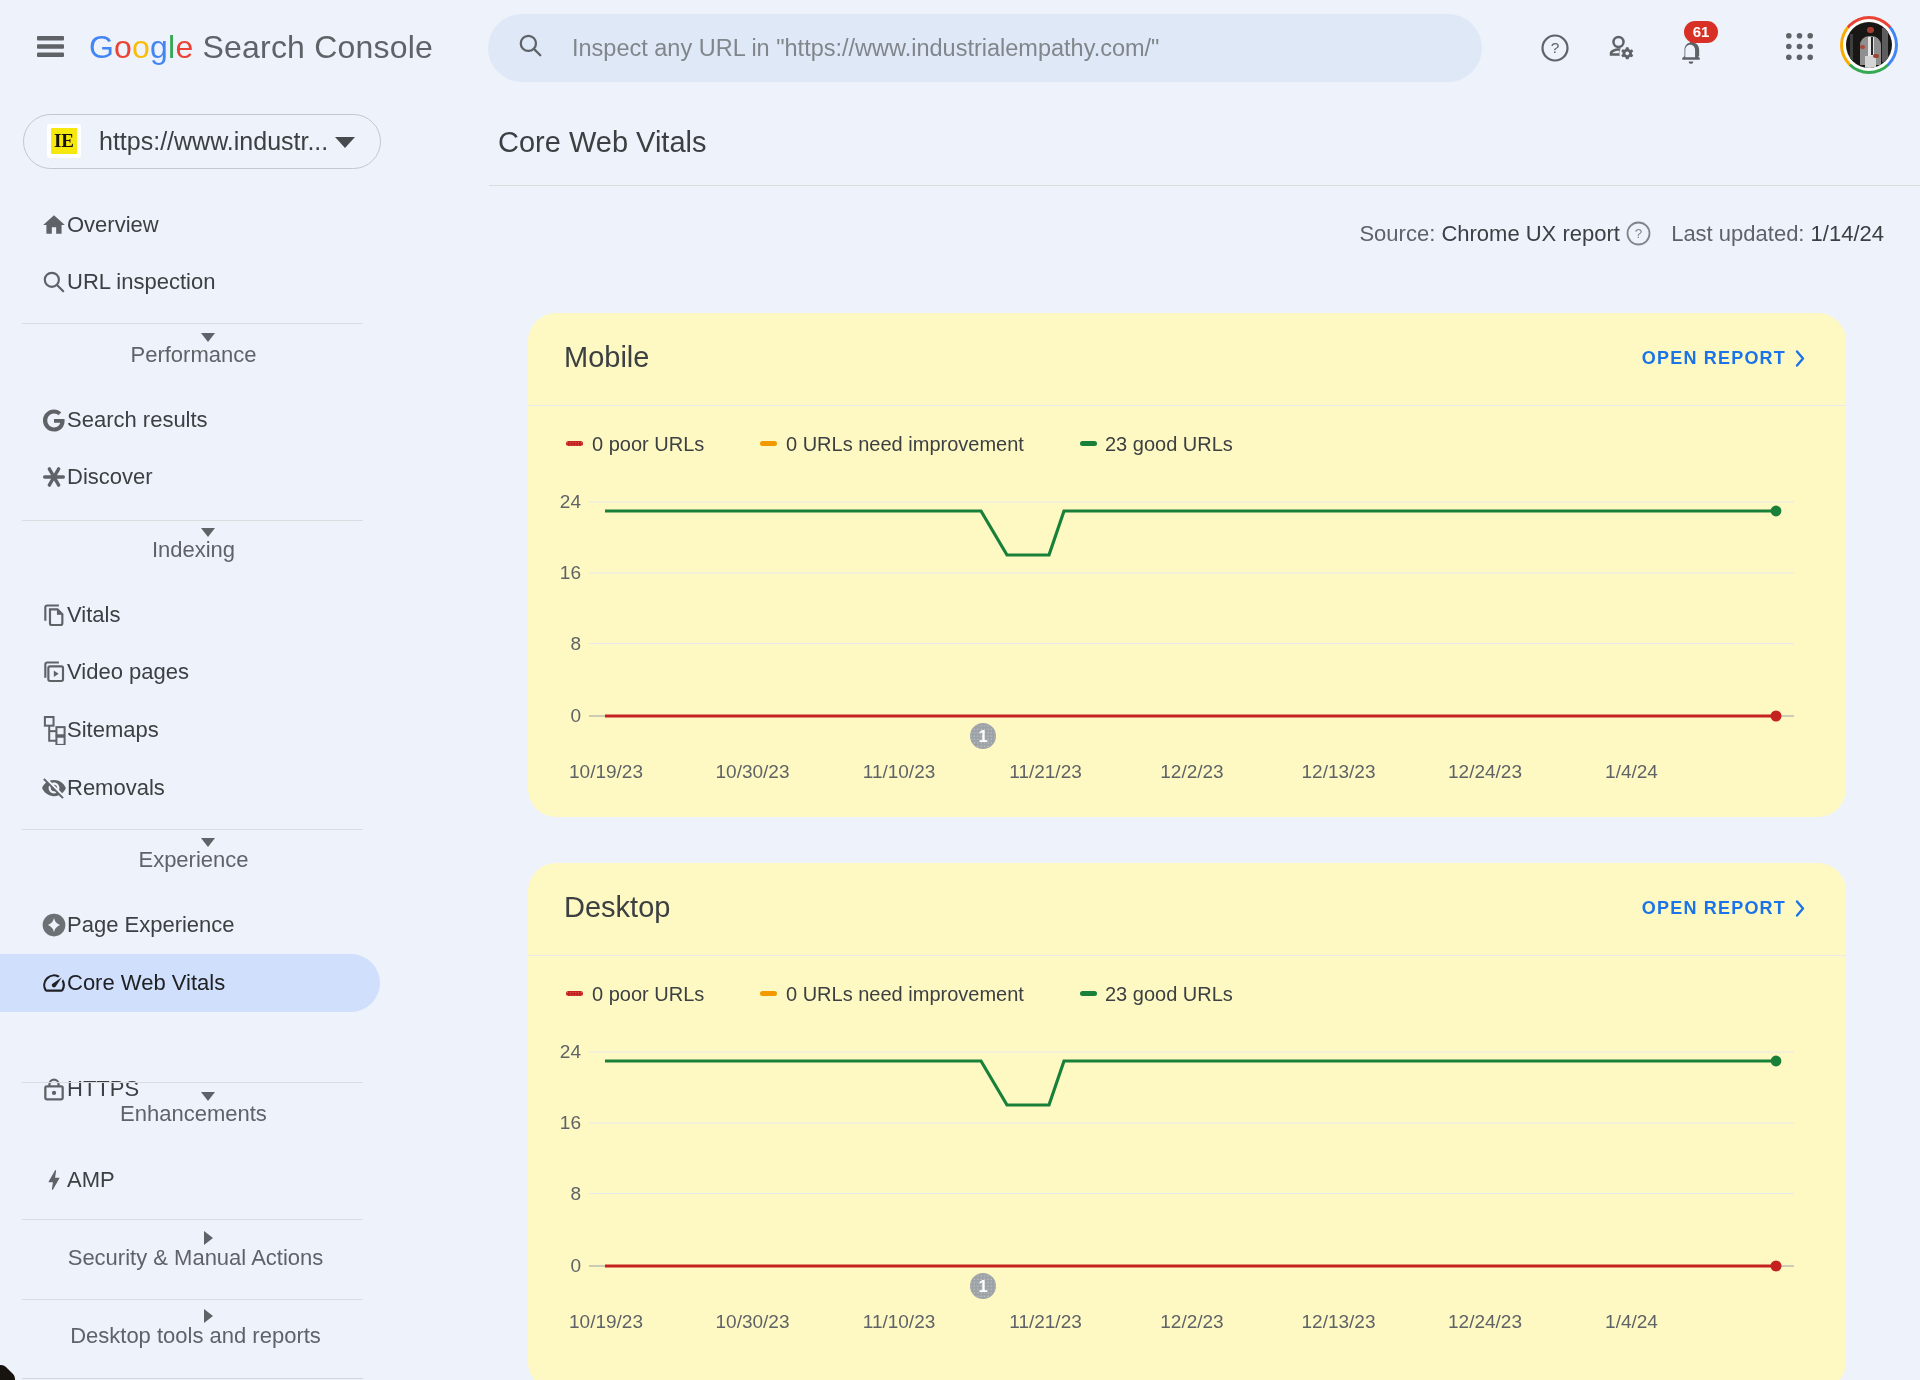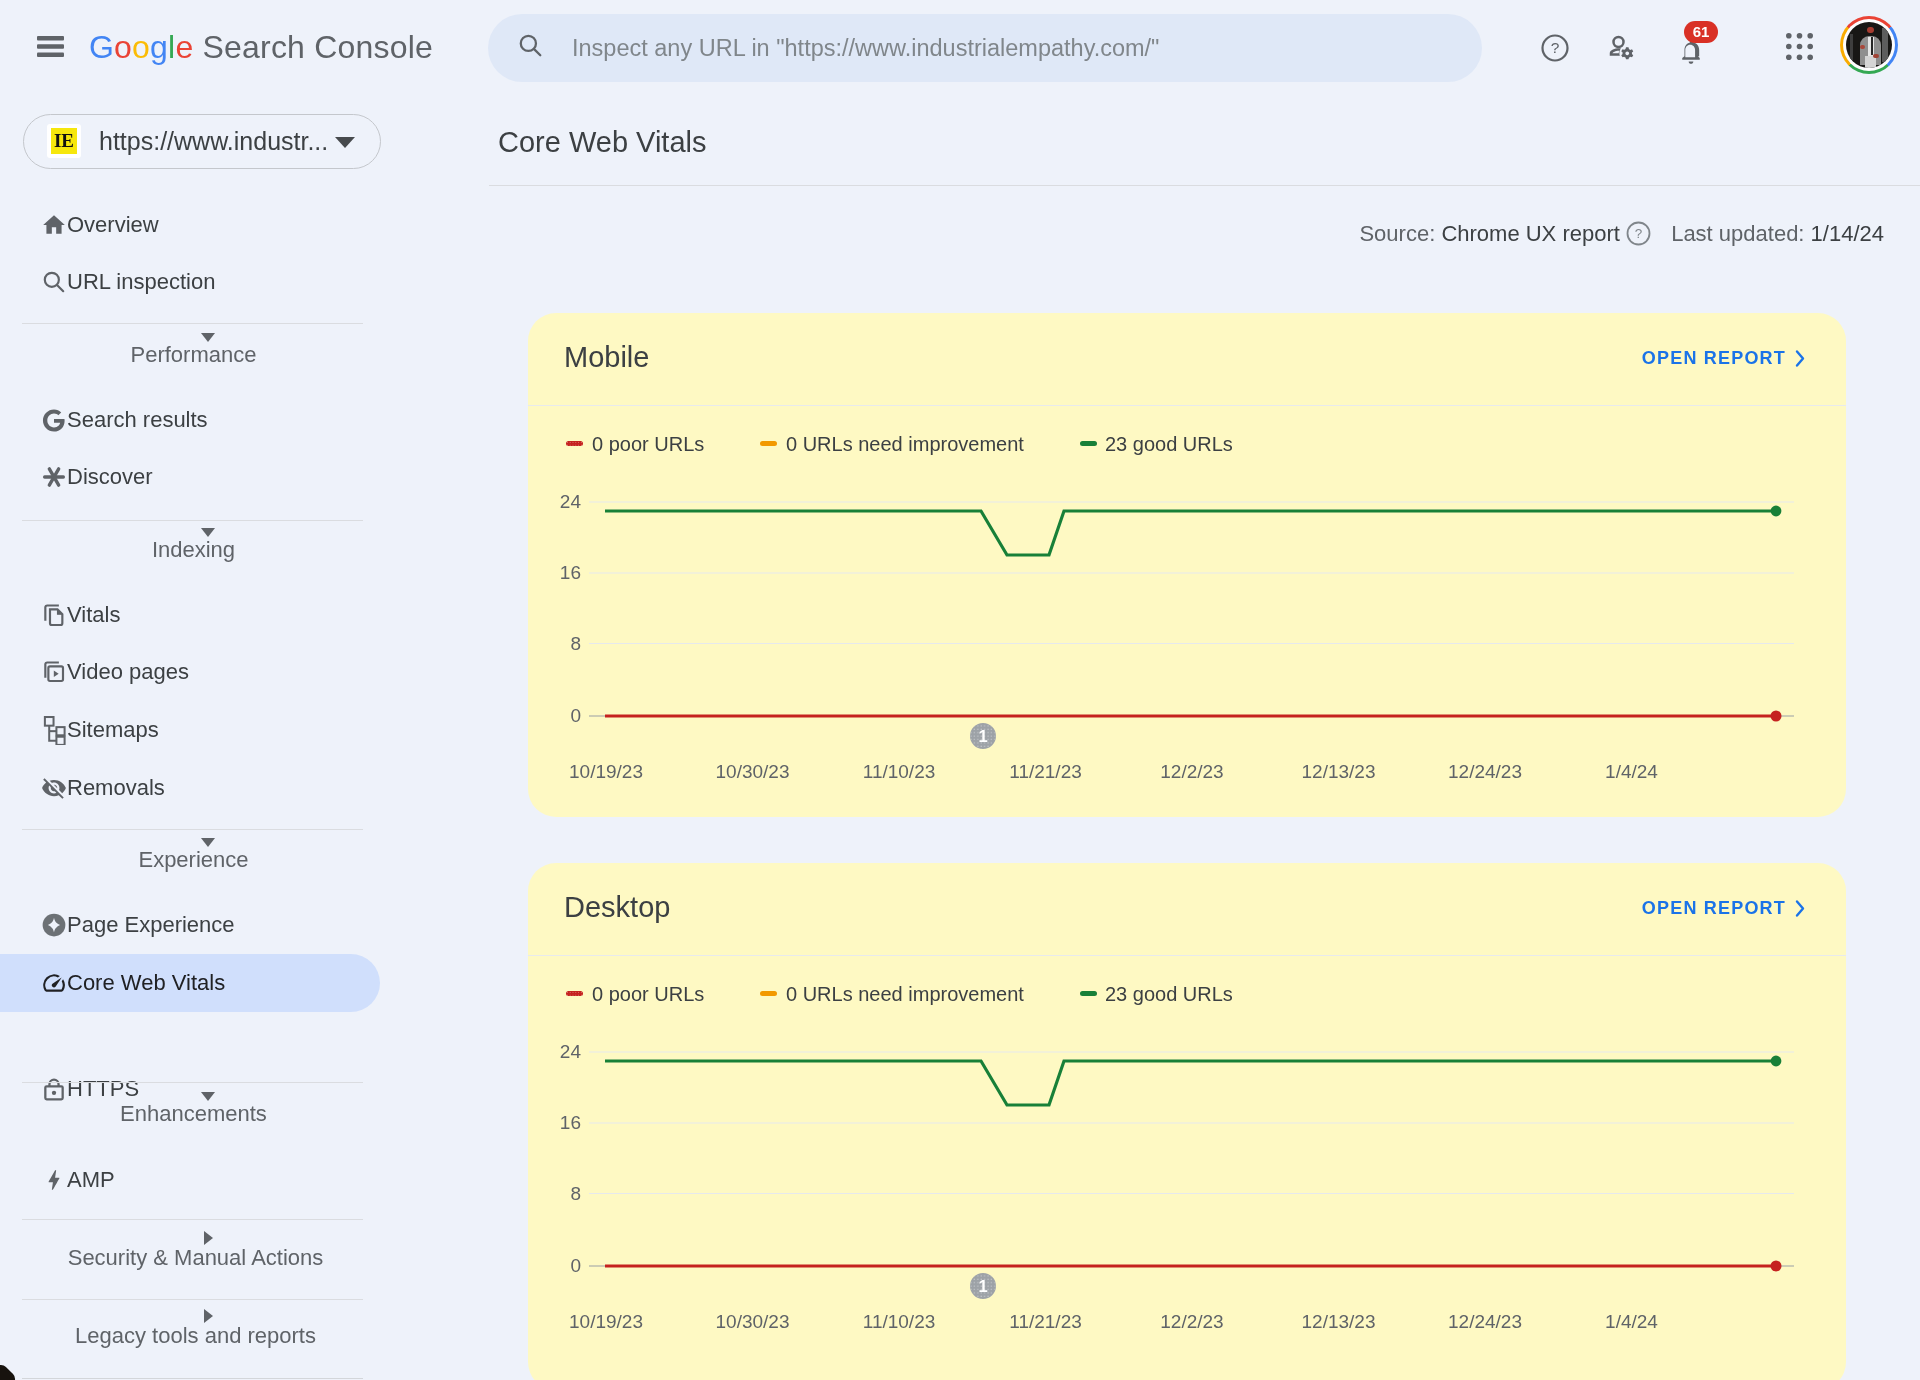--- a/index.html
+++ b/index.html
@@ -229,21 +229,21 @@
     <span class="lb">AMP</span>
   </div>
   <div class="sdiv" style="top:1127px;"></div>
   <div class="hdr" style="top:1139px;">
     <span class="tri tri-r" style="margin-left:37px;"></span>
         <span class="lb" style="margin-left:11px;">Security &amp; Manual Actions</span>
   </div>
   <div class="sdiv" style="top:1207px;"></div>
   <div class="hdr" style="top:1217px;">
     <span class="tri tri-r" style="margin-left:37px;"></span>
-        <span class="lb" style="margin-left:11px;">Legacy tools and reports</span>
+        <span class="lb" style="margin-left:11px;">Desktop tools and reports</span>
   </div>
   <div class="sdiv" style="top:1286px;background:#d3d6da;"></div>
   <div class="abs" style="left:-11px;top:1275px;width:24px;height:24px;background:#17130e;border-radius:7px;transform:rotate(45deg);"></div>
 </div>
 
 <div class="abs" id="main" style="left:420px;top:92px;width:1500px;height:1288px;">
   <div class="abs" style="left:78px;top:34px;font-size:29px;color:#3c4043;">Core Web Vitals</div>
   <div class="abs" style="left:69px;top:93px;width:1431px;height:1px;background:#dadce0;"></div>
   <div class="abs" style="right:36px;top:128px;height:28px;line-height:28px;font-size:22px;color:#5f6368;white-space:nowrap;">
     Source: <span style="color:#3c4043">Chrome UX report</span>

